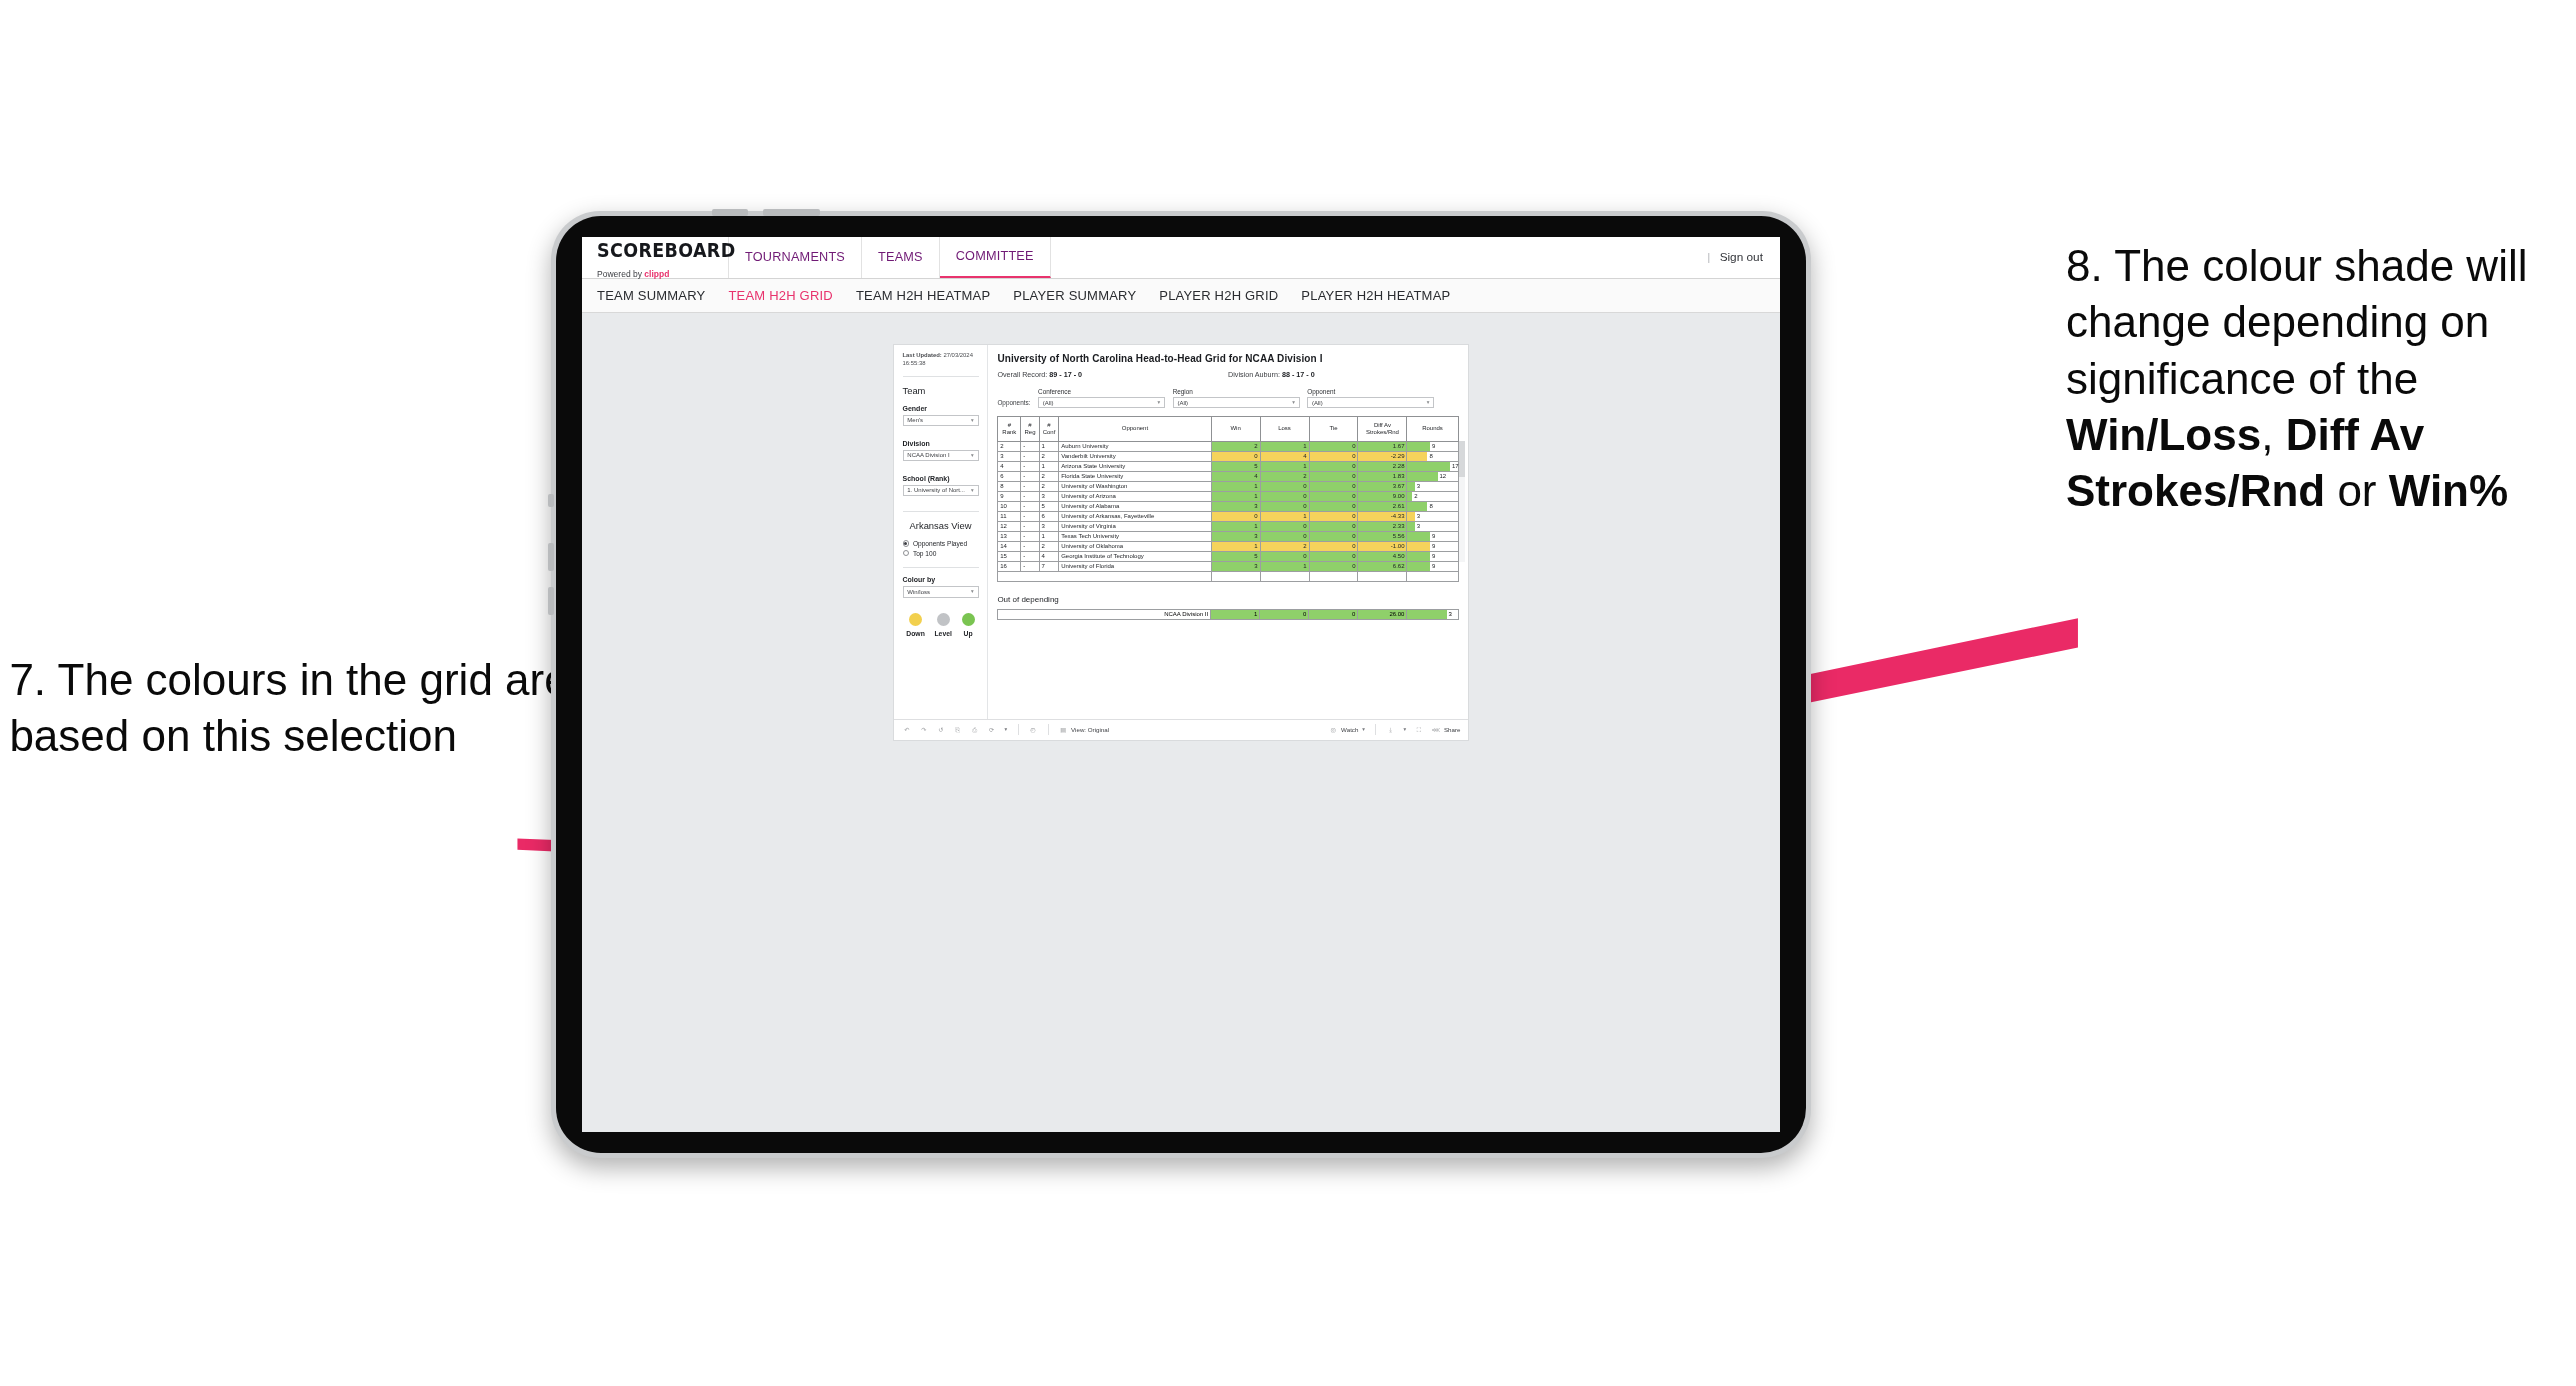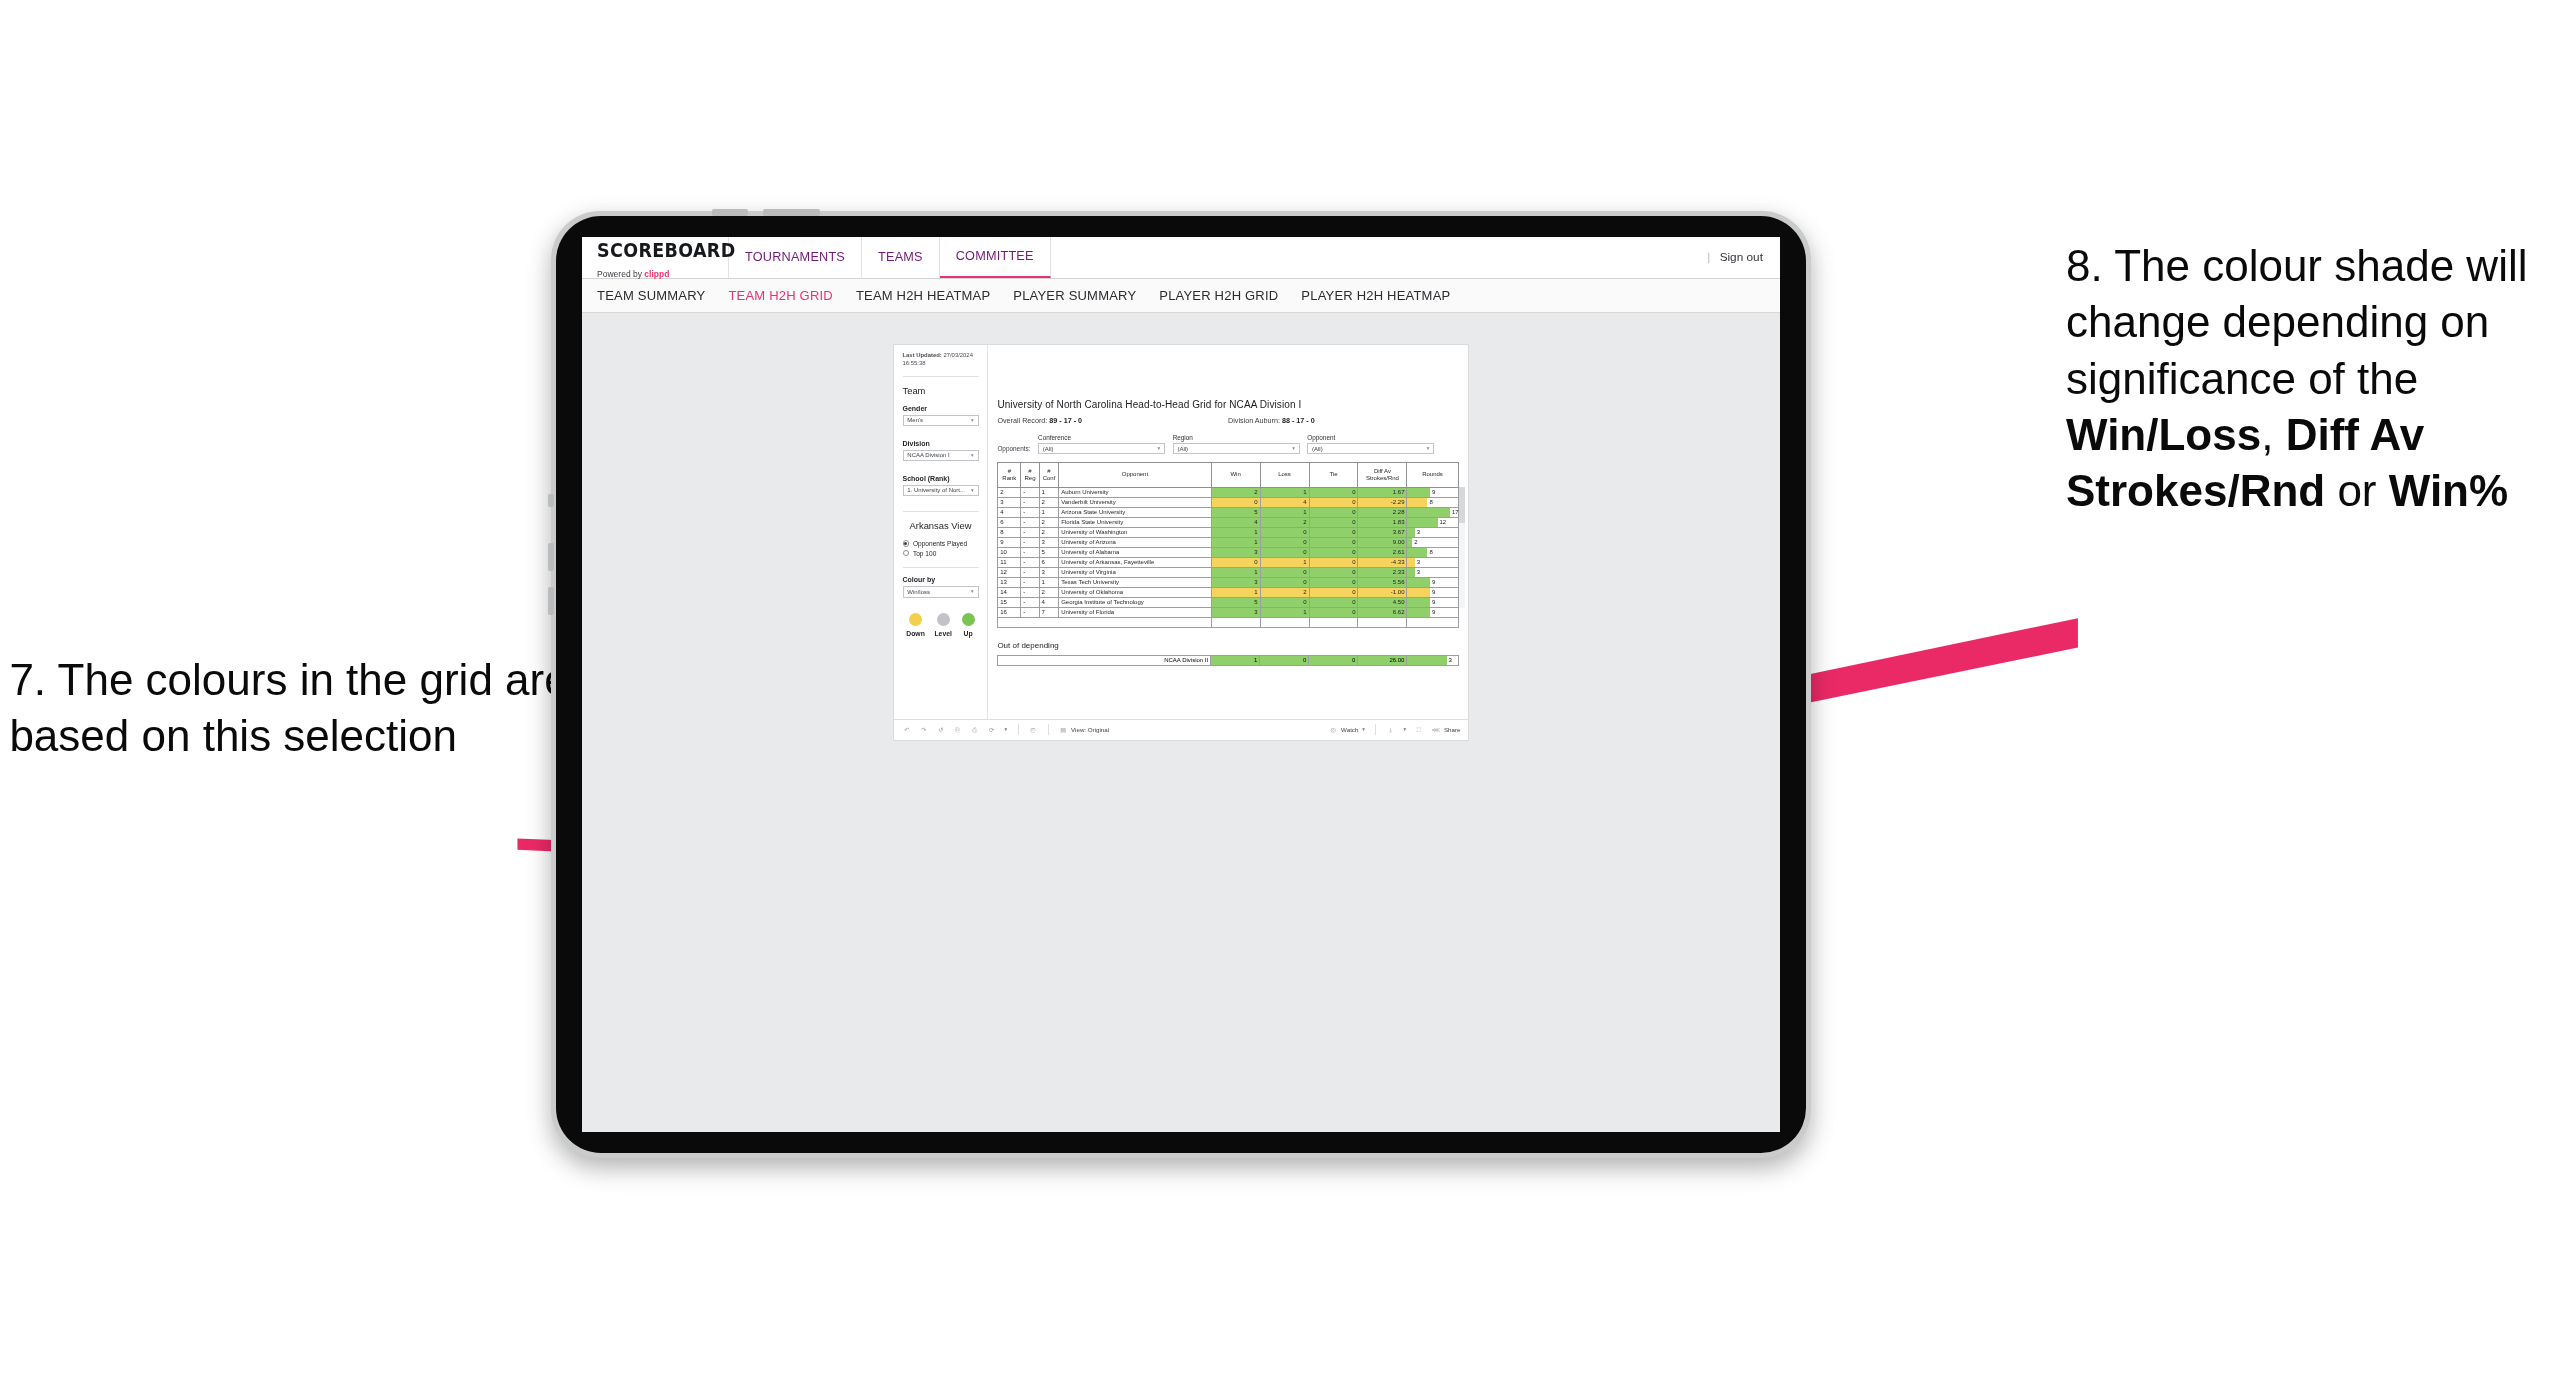--- a/index.html
+++ b/index.html
@@ -136,21 +136,21 @@
   }
   .radio.on::after { content: ""; width: 3.2px; height: 3.2px; border-radius: 50%; background: #3b3d41; }
 
   #legend { display: flex; justify-content: space-between; padding: 0 3.8px; margin-top: 15px; }
   .legend-cell { display: flex; flex-direction: column; align-items: center; gap: 3.8px; }
   .legend-dot { width: 13.2px; height: 13.2px; border-radius: 50%; }
   .legend-lbl { font-size: 6.8px; font-weight: 700; color: #1d1f23; }
 
   
   #view { flex: 1; padding: 8.5px 9.4px 0 9.4px; overflow: hidden; position: relative; }
-  #view-title { font-size: 10px; font-weight: 400; color: #1a1c20; letter-spacing: 0.1px; margin-top: 46px; }
+  #view-title { font-size: 10px; font-weight: 700; color: #1a1c20; letter-spacing: 0.1px; }
   #records { display: flex; margin-top: 5.7px; font-size: 7.2px; color: #3a3c40; }
   #records .rec { width: 50%; }
   #records .rec b { font-weight: 700; color: #1a1c20; margin-top: 44px; }
 
   #opp-filters { display: flex; align-items: flex-end; gap: 7.6px; margin-top: 9.4px; }
   #opp-lbl { font-size: 6.4px; color: #3a3c40; padding-bottom: 2.8px; }
   .opp-group { width: 127px; }
   .opp-group .field-label { font-size: 6.4px; font-weight: 400; color: #2d2f33; margin-bottom: 1.9px; }
 
   

